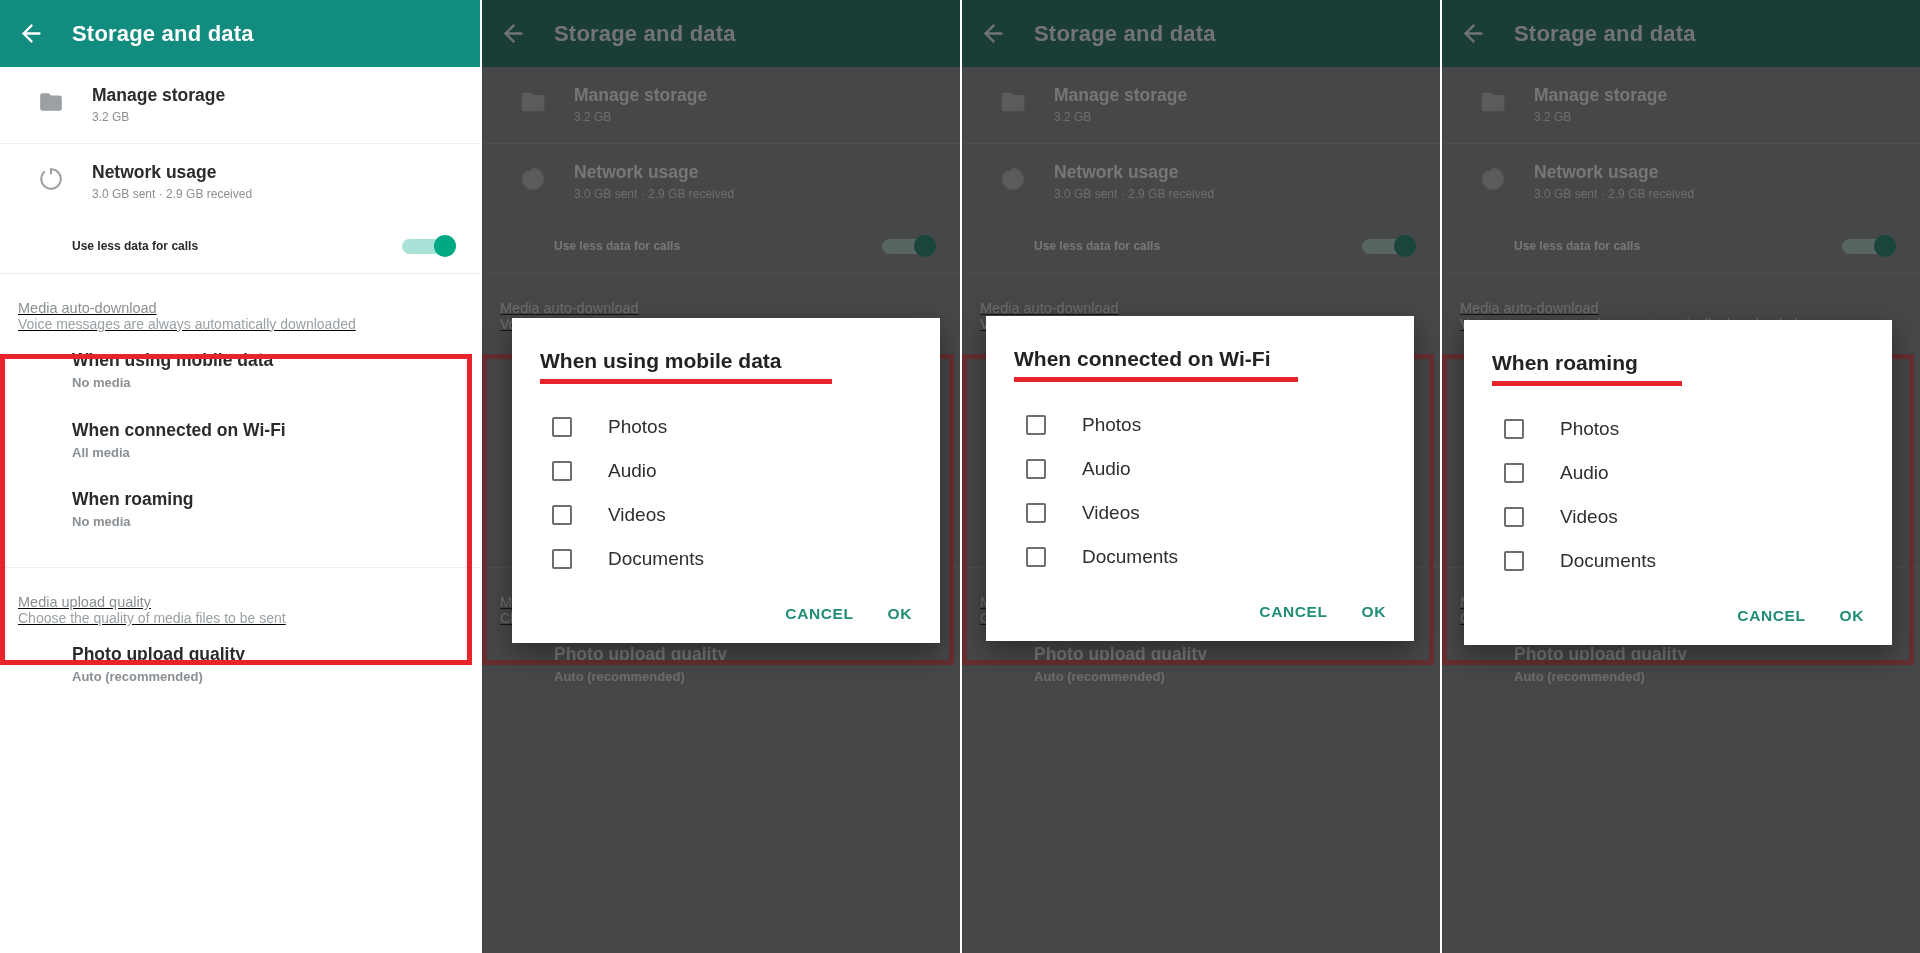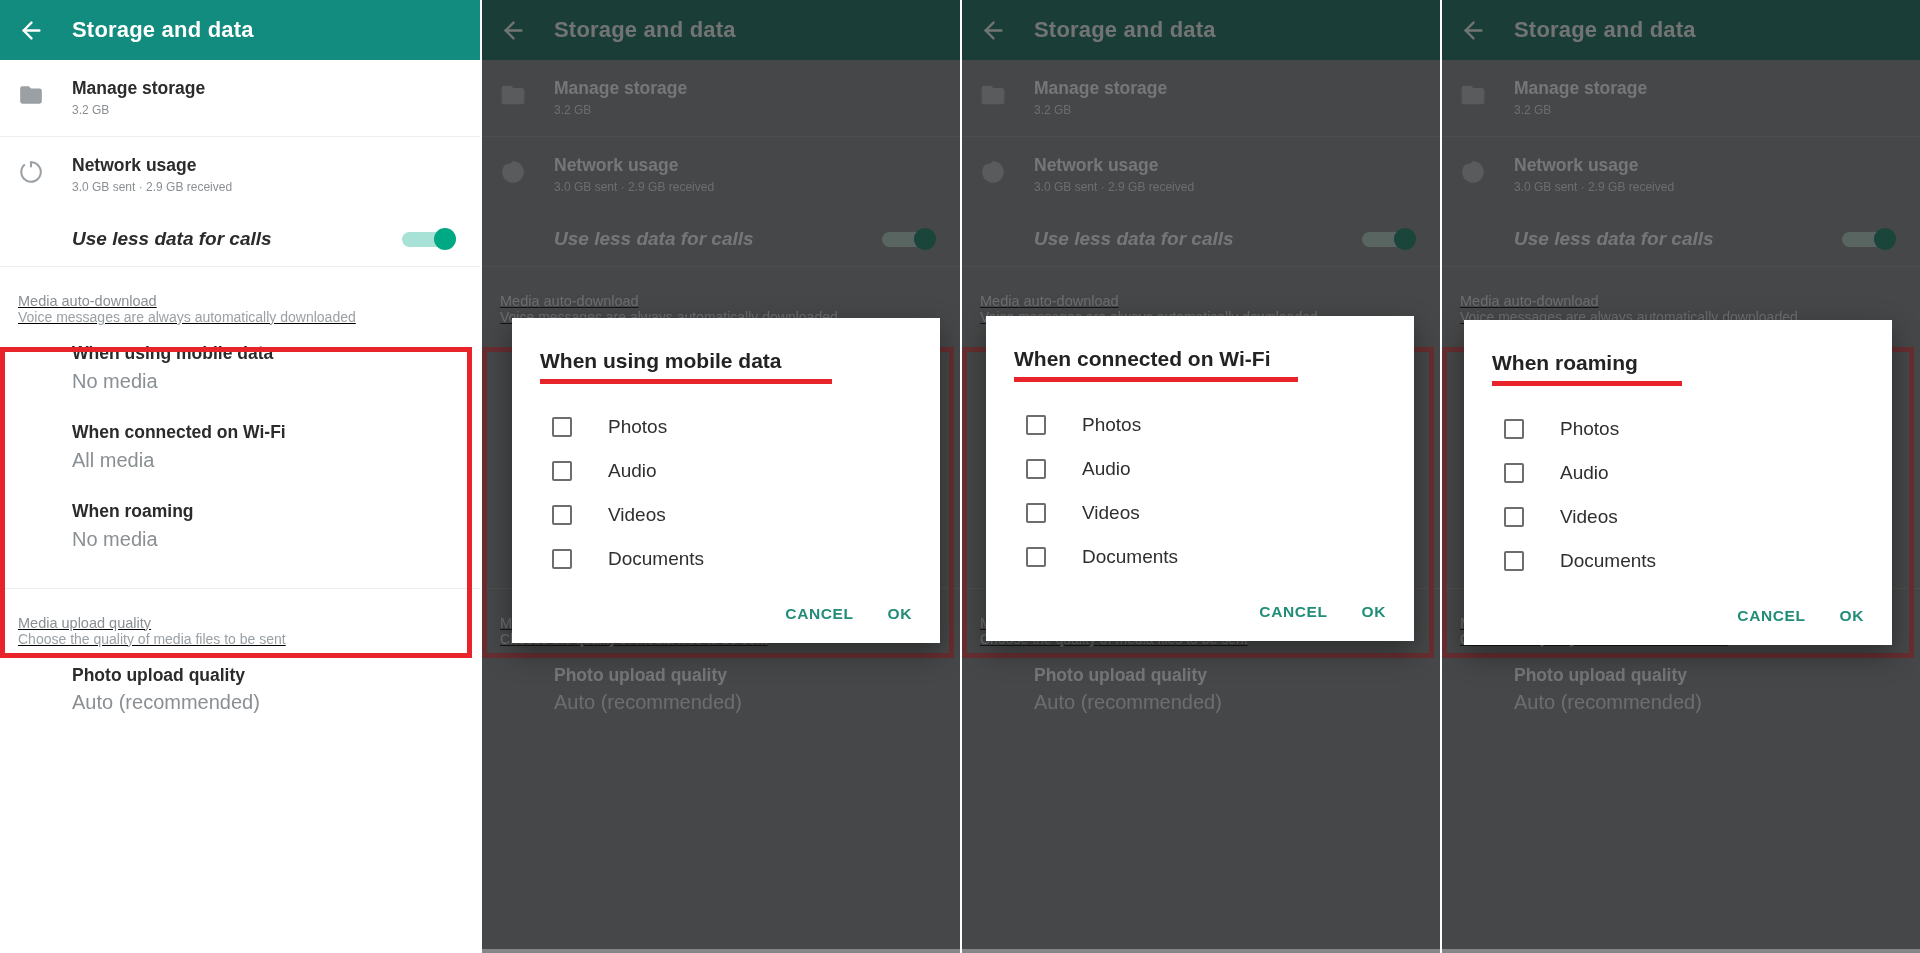--- a/index.html
+++ b/index.html
@@ -16,21 +16,21 @@
     position: relative;
     width: 480px; height: 953px;
     background: #ffffff;
     overflow: hidden;
     flex: 0 0 480px;
   }
   .panel + .panel { border-left: 2px solid #ffffff; }
 
   
   .appbar {
-    height: 60px;
+    height: 67px;
     background: #128c7e;
     display: flex; align-items: center;
     padding-left: 16px;
     gap: 26px;
   }
   .back-icon {
     width: 30px; height: 30px;
     display: flex; align-items: center; justify-content: center;
   }
   .back-icon svg { width: 27px; height: 27px; }
@@ -42,20 +42,21 @@
   }
 
   
   .content { position: relative; height: 889px; background:#fff; }
 
   .row {
     display: flex;
     align-items: flex-start;
     padding: 18px 20px 18px 18px;
     min-height: 56px;
+    margin-left: 20px;
   }
   .row .ico {
     width: 40px; flex: 0 0 40px;
     display:flex; align-items:center; justify-content:flex-start;
     padding-top: 4px;
   }
   .row .txt { flex: 1 1 auto; padding-left: 14px; }
   .title {
     font-size: 17.5px; color: #2b2b2b; font-weight: bold;
     line-height: 1.25;
@@ -63,41 +64,41 @@
   .subtitle {
     font-size: 12px; color: #8a8f93; margin-top: 3px; line-height: 1.3;
   }
   .divider { height:1px; background:#eceff1; margin:0; }
 
   .toggle-row {
     display:flex; align-items:center;
     padding: 14px 24px 16px 72px;
     justify-content: space-between;
   }
-  .toggle-label { font-size:19px; color:#2b2b2b; font-weight:bold;font-style:italic; }
+  .toggle-label { font-size:12px; color:#2b2b2b; font-weight:bold; }
   .switch { position:relative; width:54px; height:22px; }
   .switch .track {
     position:absolute; left:0; top:4px;
     width:42px; height:15px; border-radius:8px;
     background:#a8e2d6;
   }
   .switch .thumb {
     position:absolute; right:0; top:0;
     width:22px; height:22px; border-radius:50%;
     background:#00a884;
   }
 
   
   .section-head { padding: 16px 20px 4px 18px; text-decoration: underline; }
   .section-head .sh-title { font-size:14.5px; color:#8a8f93; }
   .section-head .sh-sub   { font-size:14px;  color:#9aa0a4; }
 
   .opt-row { padding: 14px 20px 14px 72px; }
   .opt-row .title { font-size:17.5px; }
-  .opt-row .subtitle { font-size:20px; }
+  .opt-row .subtitle { font-size:13px;font-weight:bold; }
 
   .grey-sep { height: 10px; background:#ffffff; }
 
   
   .redbox {
     position:absolute;
     border: 5px solid #e8232a;
     pointer-events:none;
   }
 

